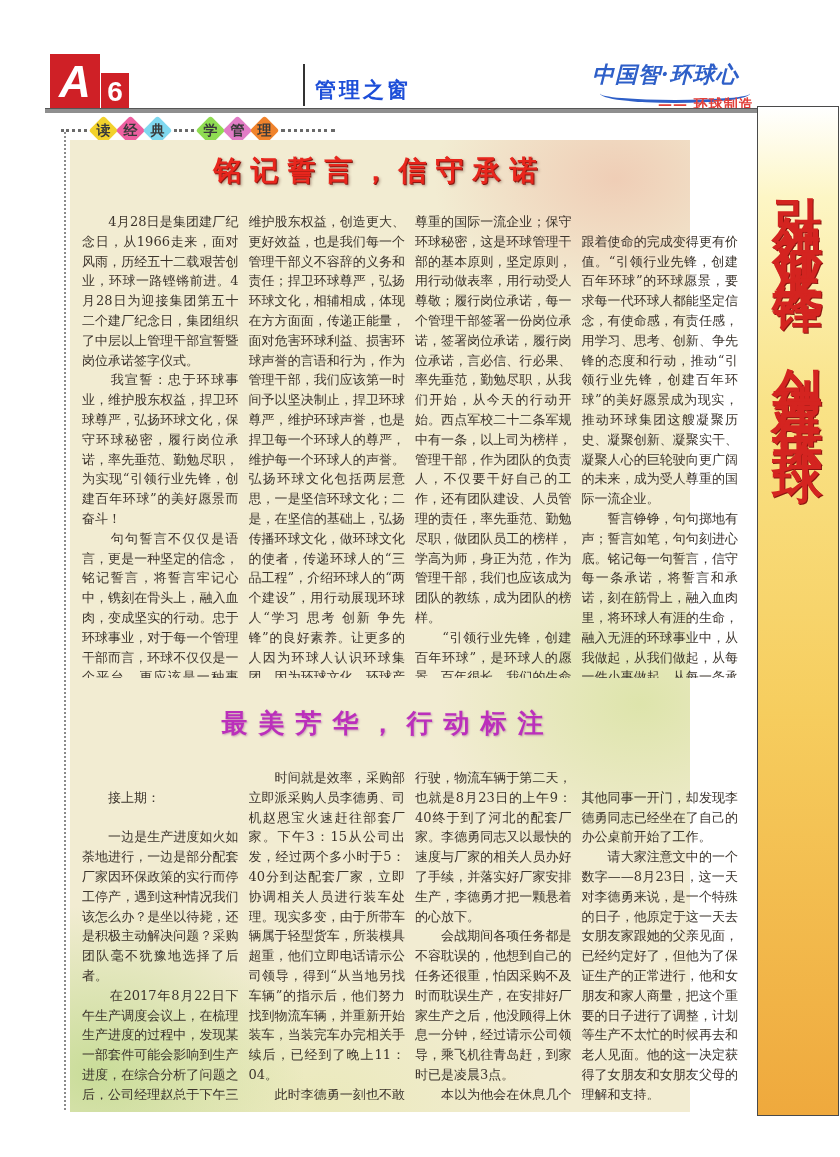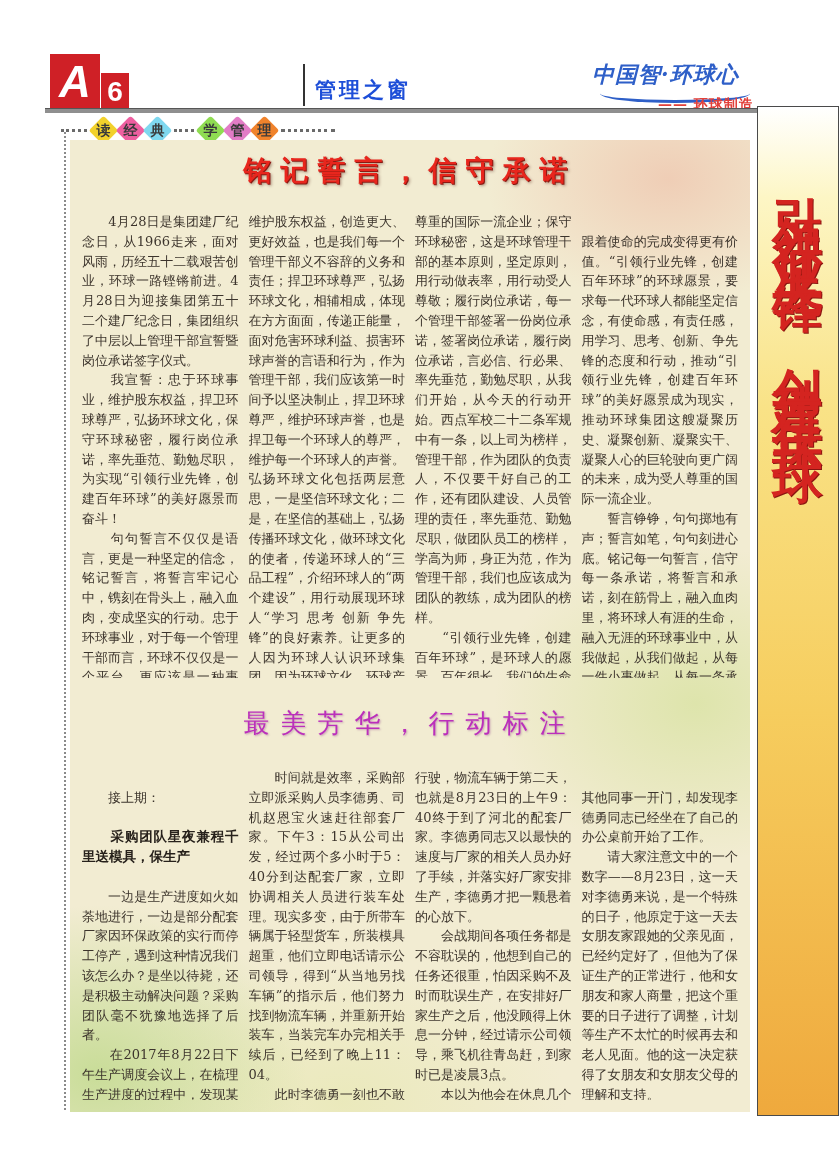--- a/index.html
+++ b/index.html
@@ -27,42 +27,42 @@
   .tagline{position:absolute;left:58px;top:117px;height:26px;display:flex;align-items:center;}
   .dots{height:1px;border-bottom:3px dotted #6a6a6a;margin:0 3px;}
   .dots.w1{width:26px;}.dots.w2{width:20px;}.dots.w3{width:54px;}
   .dia{width:21px;height:21px;transform:rotate(45deg);display:flex;align-items:center;justify-content:center;margin:0 3px;border-radius:3px;}
   .dia span{transform:rotate(-45deg);font-size:14px;font-weight:bold;color:#3a3a3a;font-family:"DejaVu Sans",sans-serif;}
   .d1{background:#f2d12c;}.d2{background:#ee5fa0;}.d3{background:#7fd8ef;}
   .d4{background:#8fdc52;}.d5{background:#e27cc6;}.d6{background:#f0832c;}
   .left-dotline{position:absolute;left:64px;top:132px;width:1px;height:978px;border-left:2px dotted #8a8a8a;}
 
   
-  .paper{position:absolute;left:70px;top:140px;width:680px;height:972px;
+  .paper{position:absolute;left:70px;top:140px;width:620px;height:972px;
     background:
       radial-gradient(ellipse 260px 180px at 88% 4%, rgba(235,160,140,.40), transparent 70%),
       radial-gradient(ellipse 300px 240px at 4% 96%, rgba(160,205,95,.50), transparent 70%),
       radial-gradient(ellipse 280px 220px at 92% 58%, rgba(205,222,140,.55), transparent 72%),
       radial-gradient(ellipse 320px 200px at 40% 99%, rgba(225,230,160,.45), transparent 70%),
       #f2ecd2;}
 
   .art1-title{position:absolute;left:0;top:12px;width:100%;text-align:center;
     font-size:28px;font-weight:bold;color:#e8261d;letter-spacing:9px;
     text-shadow:1px 1px 0 #8a1a12, 2px 2px 3px rgba(80,30,20,.45);}
   .cols{position:absolute;left:12px;width:656px;display:flex;gap:10px;}
   .cols.a1{top:52px;height:486px;}
   .cols.a2{top:608px;height:352px;}
   .col{flex:1;overflow:hidden;font-size:13px;line-height:19.8px;color:#3c342c;
     text-align:justify;white-space:pre-line;margin-top:20px;}
   .a2lead{font-size:13px;line-height:19.8px;color:#3c342c;white-space:pre-line;}
   .a2sub{font-size:13.5px;line-height:19.8px;color:#27211b;font-weight:bold;white-space:pre-line;}
 
   .art2-title{position:absolute;left:0;top:566px;width:100%;text-align:center;
-    font-size:26px;font-weight:normal;color:#bb2fbb;letter-spacing:11px;
-    text-shadow:1px 1px 2px rgba(120,30,120,.35);}
+    font-size:26px;font-weight:bold;color:#bb2fbb;letter-spacing:11px;
+    text-shadow:1px 1px 2px rgba(120,30,120,.35);padding-left:8px;}
 
   
   .banner{position:absolute;left:757px;top:106px;width:80px;height:1008px;border:1px solid #4a4a4a;
     background:linear-gradient(#ffffff 0%, #fdf6c5 9%, #f9e286 30%, #f6cd5e 60%, #efa93d 100%);}
   .banner-text{position:absolute;left:0;top:52px;width:100%;height:940px;
     writing-mode:vertical-rl;text-orientation:upright;
     font-size:50px;font-weight:bold;color:#d42420;letter-spacing:17px;
     font-family:"DejaVu Sans",sans-serif;
     text-shadow:1px 1px 0 #8a1510;margin:0 auto;line-height:80px;text-align:start;
     display:block;}
@@ -122,21 +122,20 @@
 　　誓言铮铮，句句掷地有声；誓言如笔，句句刻进心底。铭记每一句誓言，信守每一条承诺，将誓言和承诺，刻在筋骨上，融入血肉里，将环球人有涯的生命，融入无涯的环球事业中，从我做起，从我们做起，从每一件小事做起，从每一条承诺做起，从每一天做起，做言必信、行必果，做信守承诺、铭记誓言的环球人。</span>
         
       </div>
     </div>
 
     <div class="art2-title">最美芳华，行动标注</div>
 
     <div class="cols a2">
       <div class="col">
         <div class="a2lead">　　接上期：</div>
-        <div class="a2sub">　　采购团队星夜兼程千里送模具，保生产</div>
         <span>　　一边是生产进度如火如荼地进行，一边是部分配套厂家因环保政策的实行而停工停产，遇到这种情况我们该怎么办？是坐以待毙，还是积极主动解决问题？采购团队毫不犹豫地选择了后者。
 　　在2017年8月22日下午生产调度会议上，在梳理生产进度的过程中，发现某一部套件可能会影响到生产进度，在综合分析了问题之后，公司经理赵总于下午三点做出决定：派人去配套厂家拉模具，然后再送至河北的另一配套厂家安排生产！</span>
       </div>
       <div class="col">　　时间就是效率，采购部立即派采购人员李德勇、司机赵恩宝火速赶往部套厂家。下午3：15从公司出发，经过两个多小时于5：40分到达配套厂家，立即协调相关人员进行装车处理。现实多变，由于所带车辆属于轻型货车，所装模具超重，他们立即电话请示公司领导，得到“从当地另找车辆”的指示后，他们努力找到物流车辆，并重新开始装车，当装完车办完相关手续后，已经到了晚上11：04。
 　　此时李德勇一刻也不敢懈怠，立即和物流车辆一起载着模具向河北厂家出发！
 　　经过一夜的马不停蹄地</div>
       <div class="col">行驶，物流车辆于第二天，也就是8月23日的上午9：40终于到了河北的配套厂家。李德勇同志又以最快的速度与厂家的相关人员办好了手续，并落实好厂家安排生产，李德勇才把一颗悬着的心放下。
 　　会战期间各项任务都是不容耽误的，他想到自己的任务还很重，怕因采购不及时而耽误生产，在安排好厂家生产之后，他没顾得上休息一分钟，经过请示公司领导，乘飞机往青岛赶，到家时已是凌晨3点。
 　　本以为他会在休息几个小时才会到单位上班，让人没想到的是，第二天一早，办公室</div>
       <div class="col">

